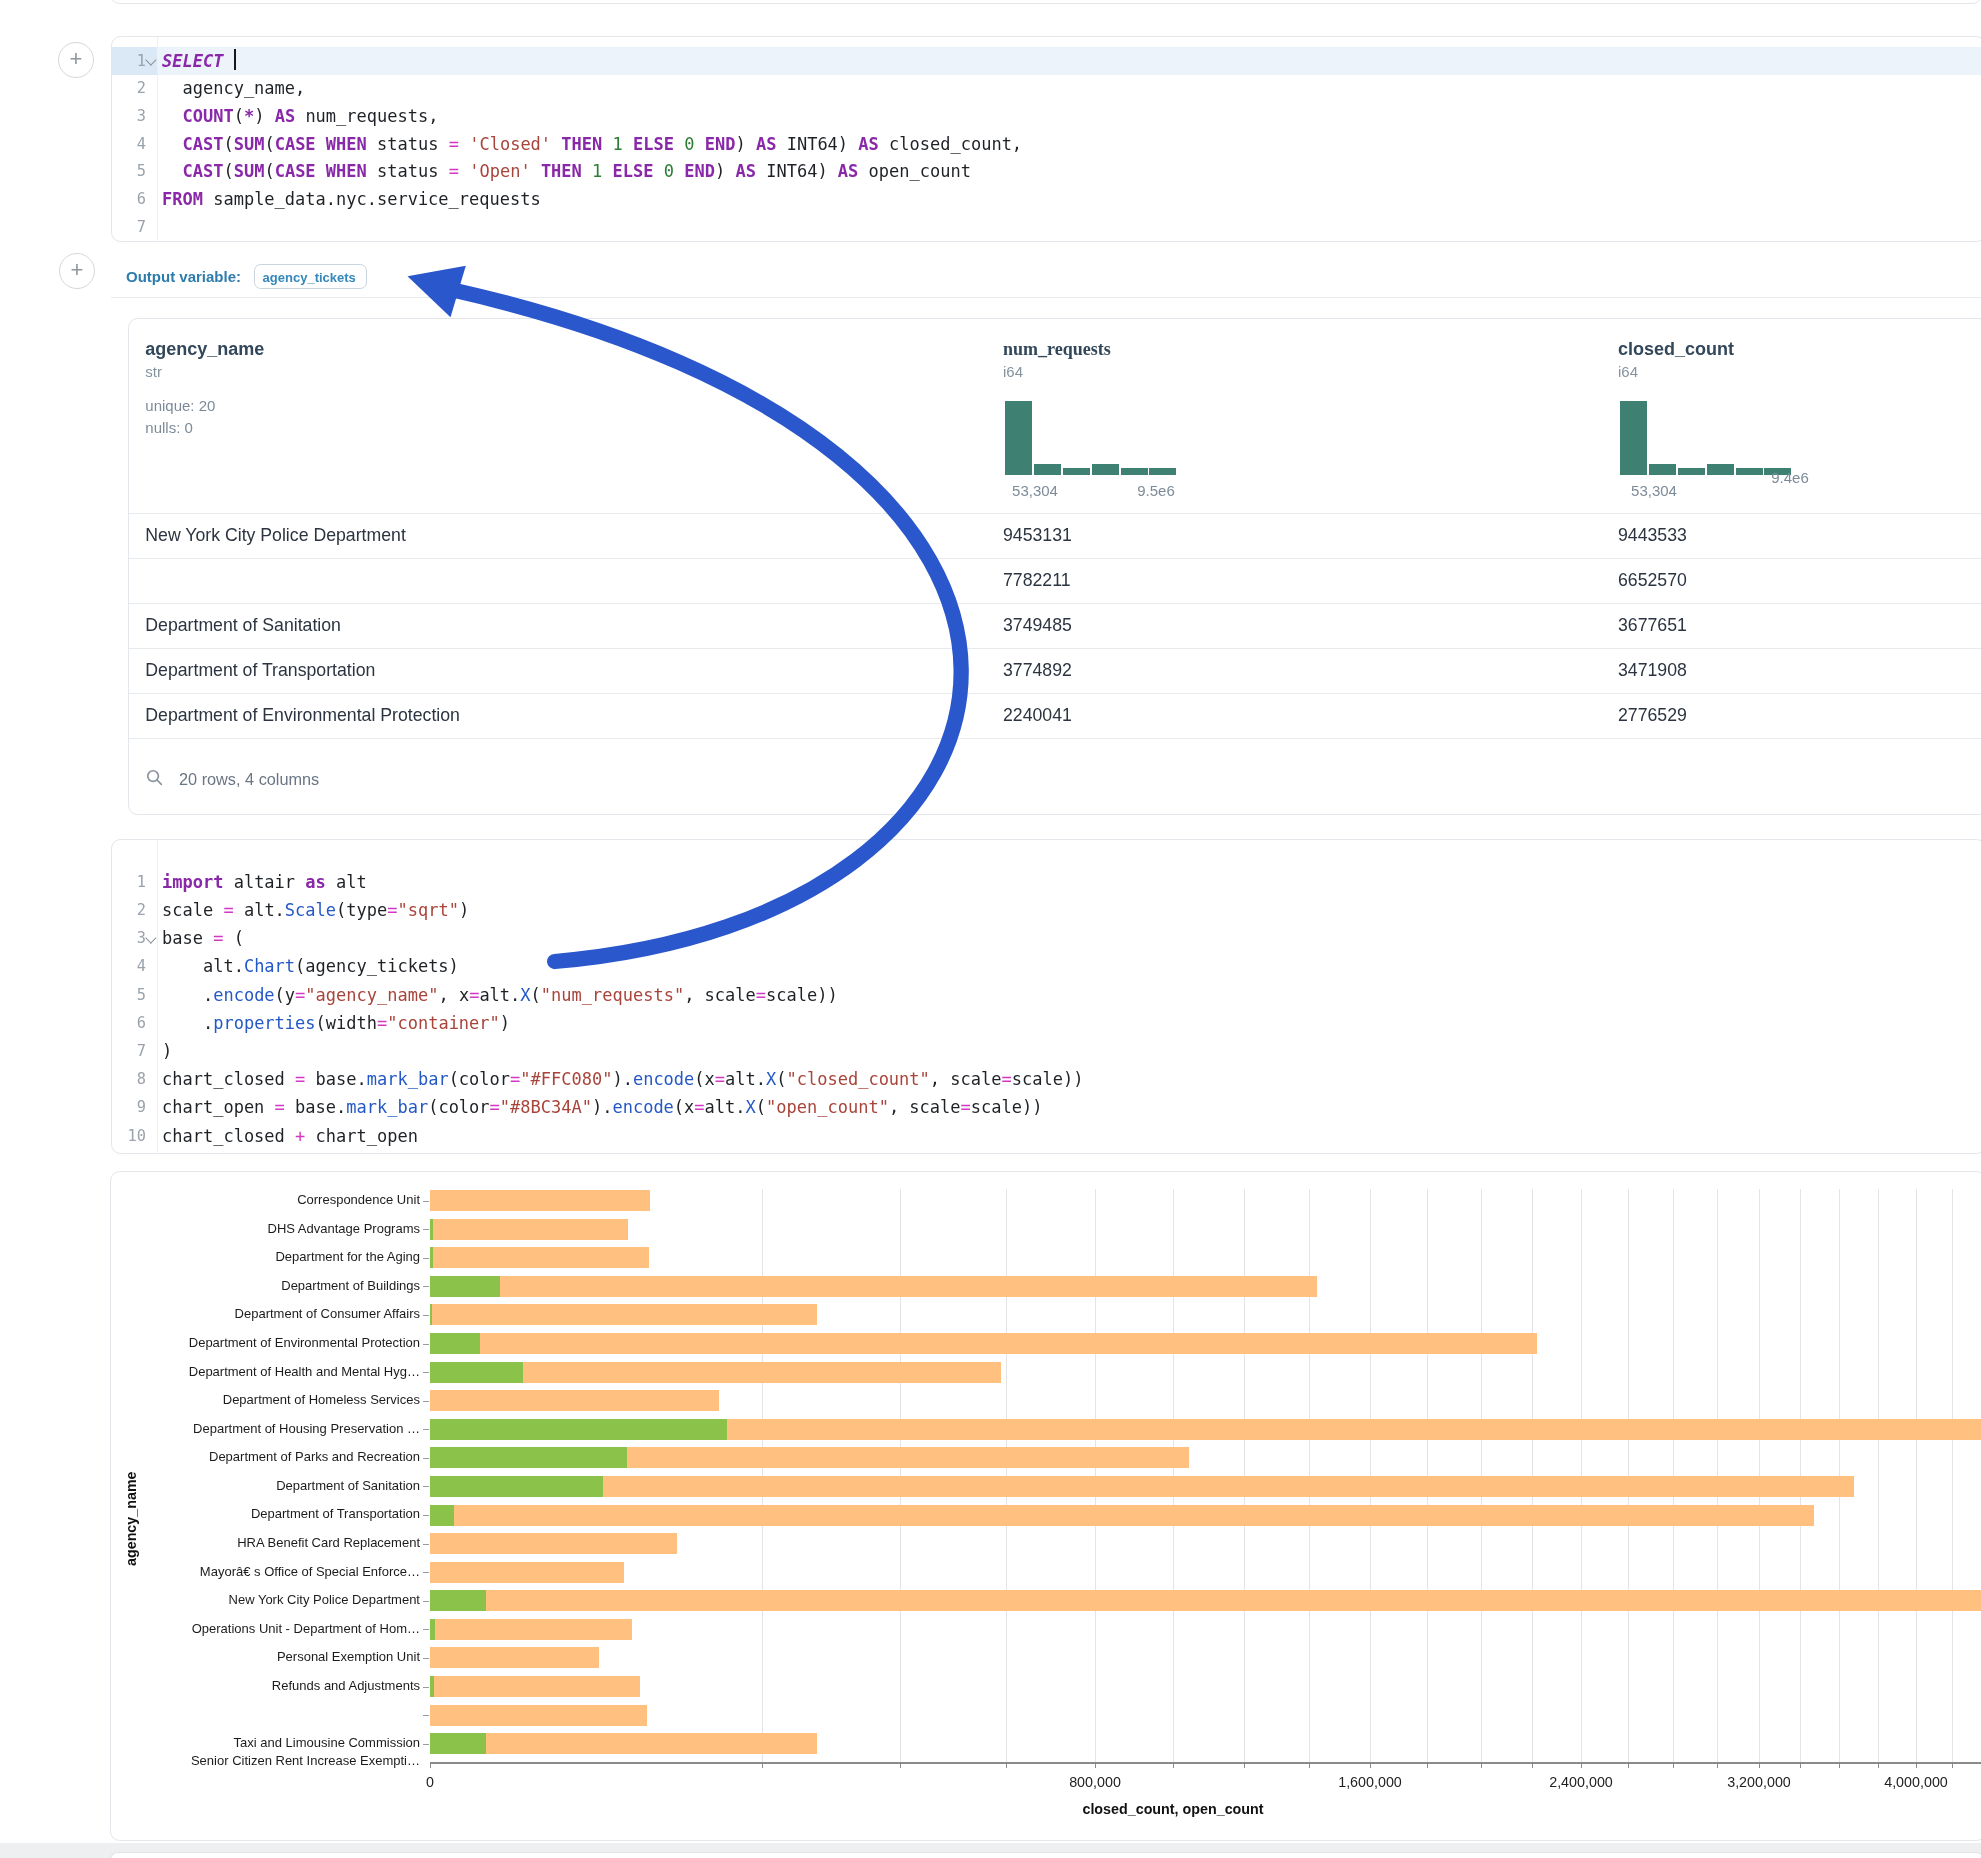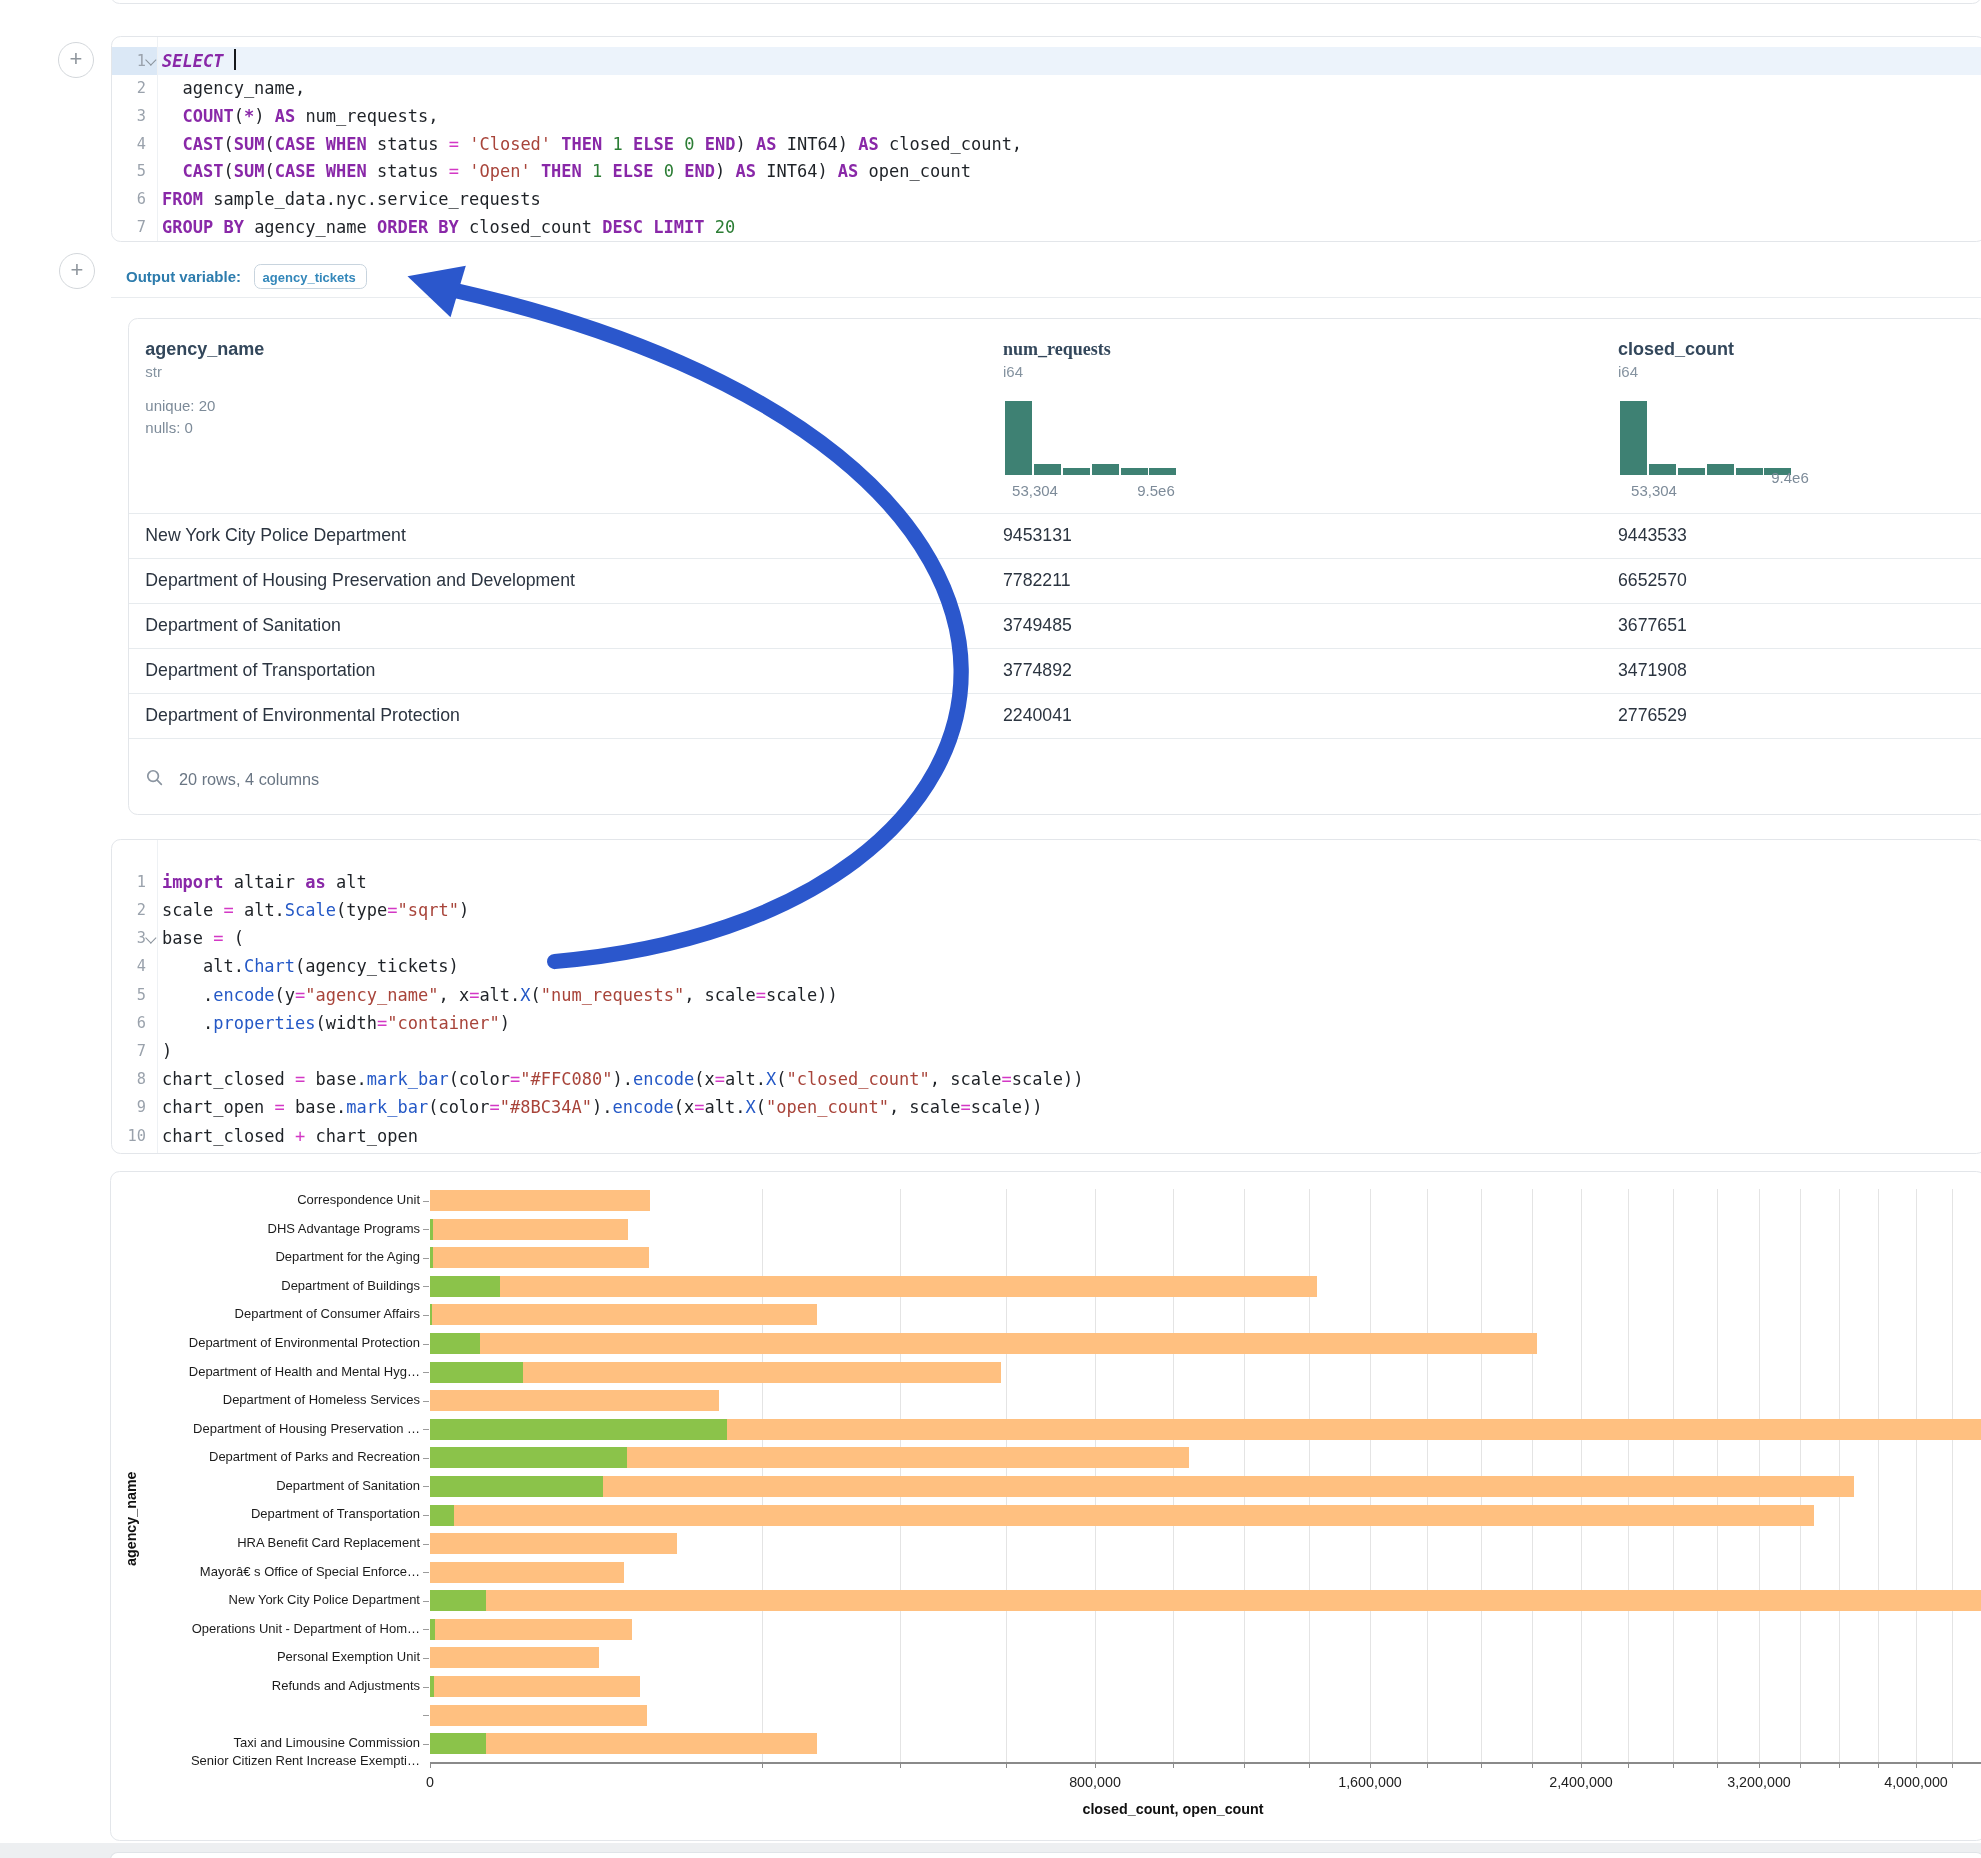--- a/index.html
+++ b/index.html
@@ -77,21 +77,20 @@
         <div class="code-line mono" style="top: 37px;"><span class="tk-def">  agency_name,</span></div>
         <div class="ln" style="top: 65px;">3</div>
         <div class="code-line mono" style="top: 65px;"><span class="tk-def">  </span><span class="tk-kw">COUNT</span><span class="tk-def">(</span><span class="tk-kw">*</span><span class="tk-def">) </span><span class="tk-kw">AS</span><span class="tk-def"> num_requests,</span></div>
         <div class="ln" style="top: 93px;">4</div>
         <div class="code-line mono" style="top: 93px;"><span class="tk-def">  </span><span class="tk-kw">CAST</span><span class="tk-def">(</span><span class="tk-kw">SUM</span><span class="tk-def">(</span><span class="tk-kw">CASE</span><span class="tk-def"> </span><span class="tk-kw">WHEN</span><span class="tk-def"> status </span><span class="tk-op">=</span><span class="tk-def"> </span><span class="tk-str">'Closed'</span><span class="tk-def"> </span><span class="tk-kw">THEN</span><span class="tk-def"> </span><span class="tk-num">1</span><span class="tk-def"> </span><span class="tk-kw">ELSE</span><span class="tk-def"> </span><span class="tk-num">0</span><span class="tk-def"> </span><span class="tk-kw">END</span><span class="tk-def">) </span><span class="tk-kw">AS</span><span class="tk-def"> INT64) </span><span class="tk-kw">AS</span><span class="tk-def"> closed_count,</span></div>
         <div class="ln" style="top: 120px;">5</div>
         <div class="code-line mono" style="top: 120px;"><span class="tk-def">  </span><span class="tk-kw">CAST</span><span class="tk-def">(</span><span class="tk-kw">SUM</span><span class="tk-def">(</span><span class="tk-kw">CASE</span><span class="tk-def"> </span><span class="tk-kw">WHEN</span><span class="tk-def"> status </span><span class="tk-op">=</span><span class="tk-def"> </span><span class="tk-str">'Open'</span><span class="tk-def"> </span><span class="tk-kw">THEN</span><span class="tk-def"> </span><span class="tk-num">1</span><span class="tk-def"> </span><span class="tk-kw">ELSE</span><span class="tk-def"> </span><span class="tk-num">0</span><span class="tk-def"> </span><span class="tk-kw">END</span><span class="tk-def">) </span><span class="tk-kw">AS</span><span class="tk-def"> INT64) </span><span class="tk-kw">AS</span><span class="tk-def"> open_count</span></div>
         <div class="ln" style="top: 148px;">6</div>
         <div class="code-line mono" style="top: 148px;"><span class="tk-kw">FROM</span><span class="tk-def"> sample_data.nyc.service_requests</span></div>
         <div class="ln" style="top: 176px;">7</div>
-        <div class="code-line mono" style="top: 176px;"><span class="tk-kw">GROUP BY</span><span class="tk-def"> agency_name </span><span class="tk-kw">ORDER BY</span><span class="tk-def"> closed_count </span><span class="tk-kw">DESC</span><span class="tk-def"> </span><span class="tk-kw">LIMIT</span><span class="tk-def"> </span><span class="tk-num">20</span></div>
       </div>
     <div class="gutter-sep"></div>
   </div>
 
   <div class="outvar-label" style="left:126px;top:264px;">Output variable:</div>
   <div class="outvar-pill" style="left:254px;top:264px;">agency_tickets</div>
   <div class="abs" style="left:111px;top:297px;width:1871px;border-top:1px solid #e9ecef;"></div>
 
   <div class="card" style="left:128px;top:318px;width:1860px;height:497px;overflow:hidden;">
 
@@ -127,21 +126,20 @@
     <div class="hist-lab" style="left:1661px;top:150px;">9.4e6</div>
 
     <div class="thead-border" style="top:194px;"></div>
     <div id="table-rows">
         <div class="trow" style="top: 194px;">
           <span style="left: 16.3px;">New York City Police Department</span>
           <span style="left: 874px;">9453131</span>
           <span style="left: 1489px;">9443533</span>
         </div>
         <div class="trow" style="top: 239px;">
-          <span style="left: 16.3px;">Department of Housing Preservation and Development</span>
           <span style="left: 874px;">7782211</span>
           <span style="left: 1489px;">6652570</span>
         </div>
         <div class="trow" style="top: 284px;">
           <span style="left: 16.3px;">Department of Sanitation</span>
           <span style="left: 874px;">3749485</span>
           <span style="left: 1489px;">3677651</span>
         </div>
         <div class="trow" style="top: 329px;">
           <span style="left: 16.3px;">Department of Transportation</span>

